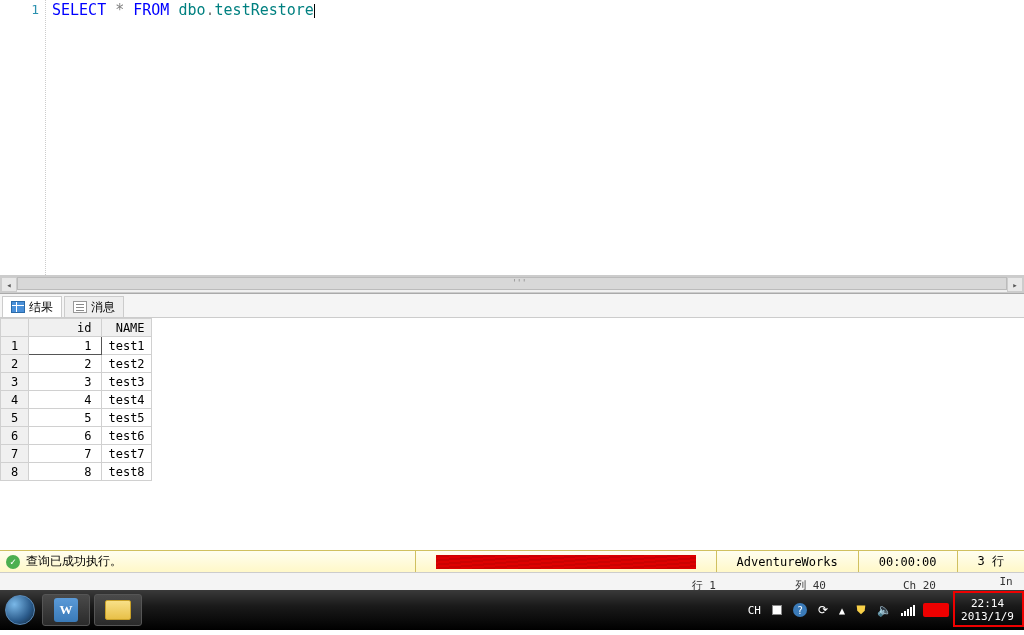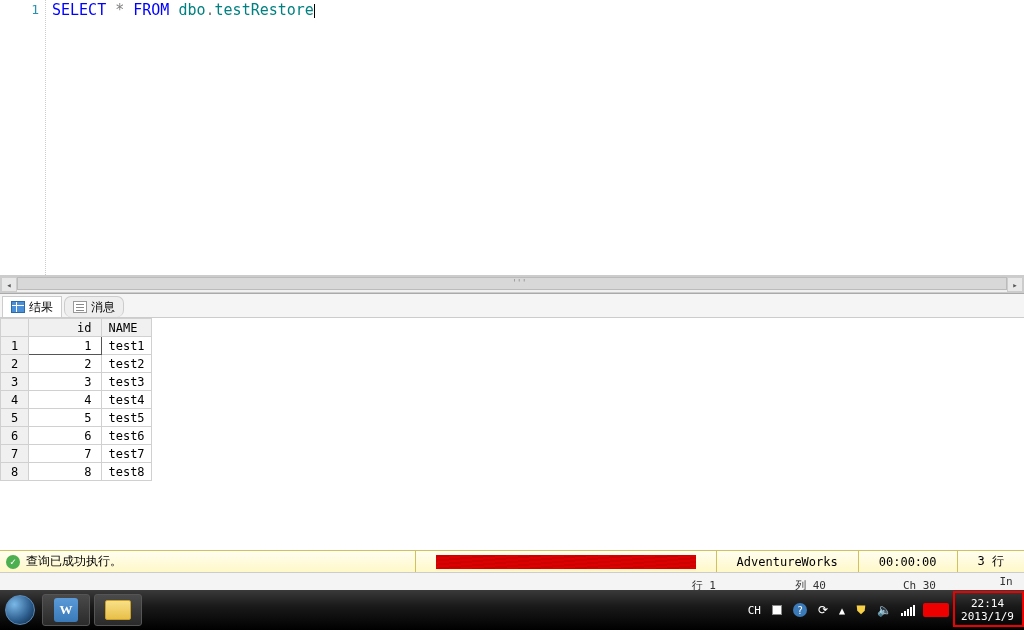--- a/index.html
+++ b/index.html
@@ -16,31 +16,31 @@
     
     .hscroll { height: 17px; background: #f0f0f0; border: 1px solid #ccc; display: flex; align-items: center; position: relative; }
     .hscroll .arrow { width: 16px; height: 15px; background: #e8e8e8; border: 1px solid #ccc; display: flex; align-items: center; justify-content: center; font-size: 9px; color: #555; }
     .hscroll .track { flex: 1; position: relative; height: 15px; }
     .hscroll .thumb { position: absolute; left: 0; top: 0; right: 0; height: 13px; background: #d8d8d8; border: 1px solid #bbb; }
     .hscroll .marker { position: absolute; left: 50%; top: 2px; font-size: 8px; color: #888; }
     
     .results-panel { border-top: 1px solid #aaa; background: #fff; height: 257px; }
     .tabs { display: flex; background: #f5f5f5; padding: 2px 2px 0 2px; border-bottom: 1px solid #ccc; height: 24px; }
     .tab { display: flex; align-items: center; gap: 4px; padding: 2px 8px; background: #fff; border: 1px solid #ccc; border-bottom: none; margin-right: 2px; font-size: 12px; cursor: pointer; }
-    .tab.inactive { background: #eee; border-radius: 7px; }
+    .tab.inactive { background: #eee; }
     .tab-icon { width: 14px; height: 12px; display: inline-block; }
     .grid-icon { background: linear-gradient(#4a90d9 0 100%); border: 1px solid #2a6aa9; position: relative; }
     .grid-icon::before { content:""; position:absolute; left:0; top:3px; right:0; height:1px; background:#fff; }
     .grid-icon::after { content:""; position:absolute; left:4px; top:0; bottom:0; width:1px; background:#fff; }
     .msg-icon { background: #fff; border: 1px solid #999; position: relative; }
     .msg-icon::before { content:""; position:absolute; left:2px; top:2px; right:2px; height:1px; background:#888; box-shadow: 0 3px 0 #888, 0 6px 0 #888; }
     
     .grid { padding: 0; background: #fff; font-size: 12px; }
     .grid table { border-collapse: collapse; }
-    .grid th, .grid td { border: 1px solid #d0d0d0; padding: 1px 6px; text-align: left; height: 18px; font-weight: normal; }
+    .grid th, .grid td { border: 1px solid #d0d0d0; padding: 1px 6px; text-align: right; height: 18px; font-weight: normal; }
     .grid th { background: #f0f0f0; }
     .grid .rownum { background: #f0f0f0; text-align: center; width: 28px; }
     .grid .idcol { width: 36px; text-align: right; padding-right: 10px; padding-left: 48px; }
     .grid .selected { border: 1px solid #555; background: #fff; }
     
     .status-bar { height: 22px; background: linear-gradient(#fffef0, #fff8c8); border-top: 1px solid #d0c060; display: flex; align-items: center; font-size: 12px; }
     .status-left { display: flex; align-items: center; gap: 6px; padding: 0 6px; flex: 0 0 auto; }
     .check-icon { width: 14px; height: 14px; border-radius: 50%; background: #4caf50; color: #fff; display: flex; align-items: center; justify-content: center; font-size: 10px; }
     .status-spacer { flex: 1; }
     .status-cell { border-left: 1px solid #d0c060; padding: 0 20px; height: 100%; display: flex; align-items: center; }
@@ -174,21 +174,21 @@
   </div>
   <div class="status-cell">AdventureWorks</div>
   <div class="status-cell">00:00:00</div>
   <div class="status-cell">3 行</div>
 </div>
 
 <div class="pos-bar">
   <div class="pos-spacer"></div>
   <div class="pos-item">行 1</div>
   <div class="pos-item">列 40</div>
-  <div class="pos-item">Ch 30</div>
+  <div class="pos-item">Ch 20</div>
   <div style="width:60px"></div>
   <div style="width:20px; text-align:center;">In</div>
 </div>
 
 <div class="taskbar">
   <div class="start-orb">
     <div class="orb"></div>
   </div>
   <div class="task-item">
     <div class="word-icon">W</div>

